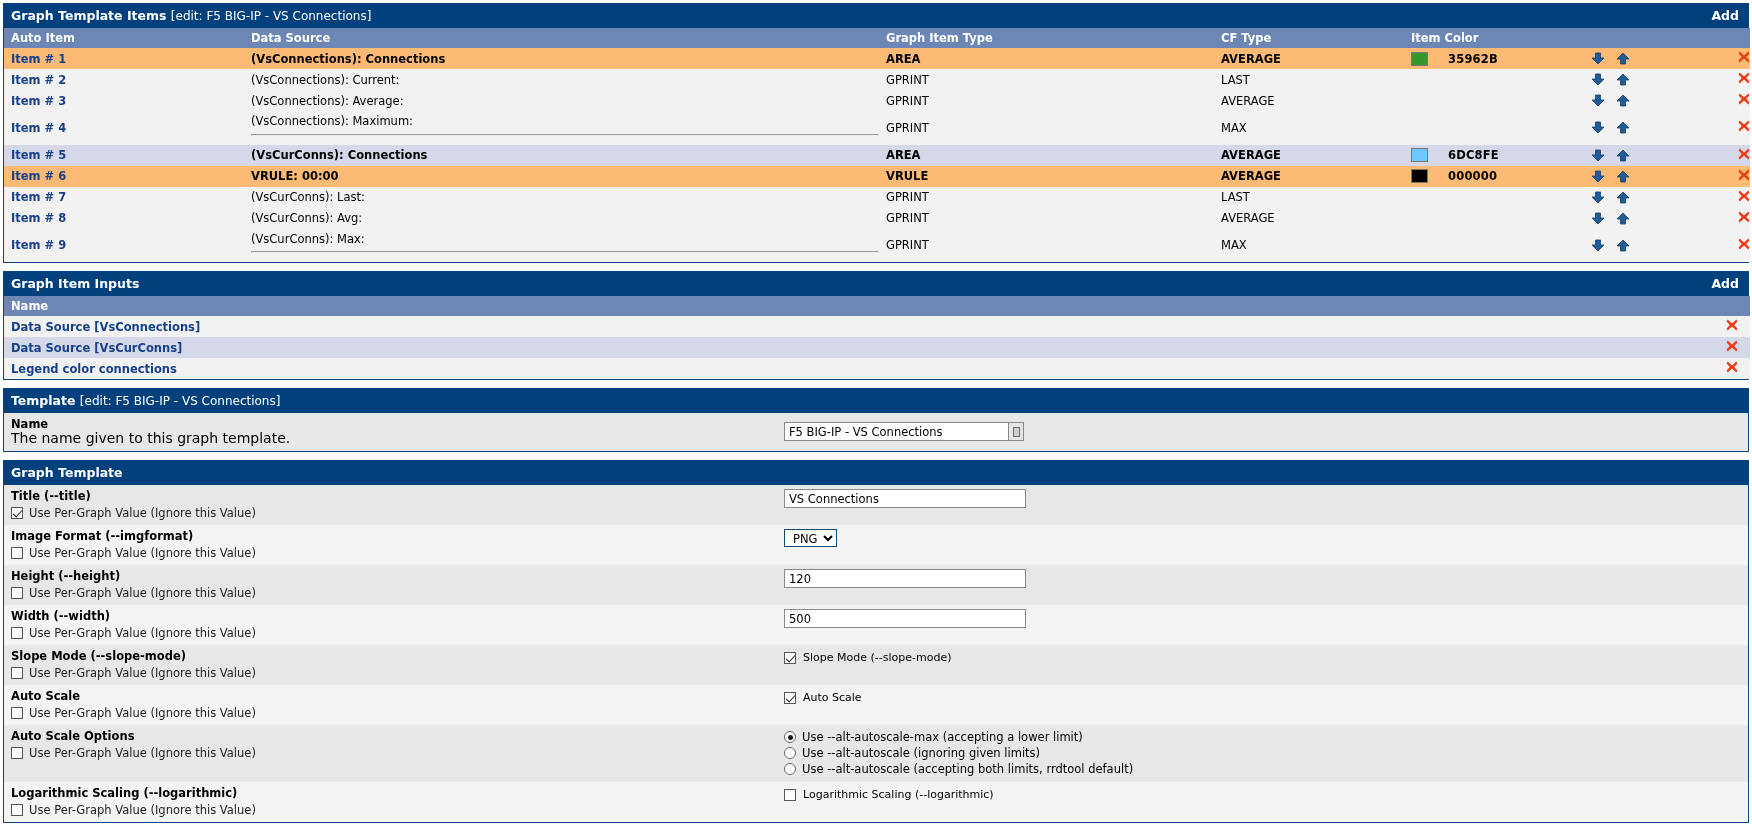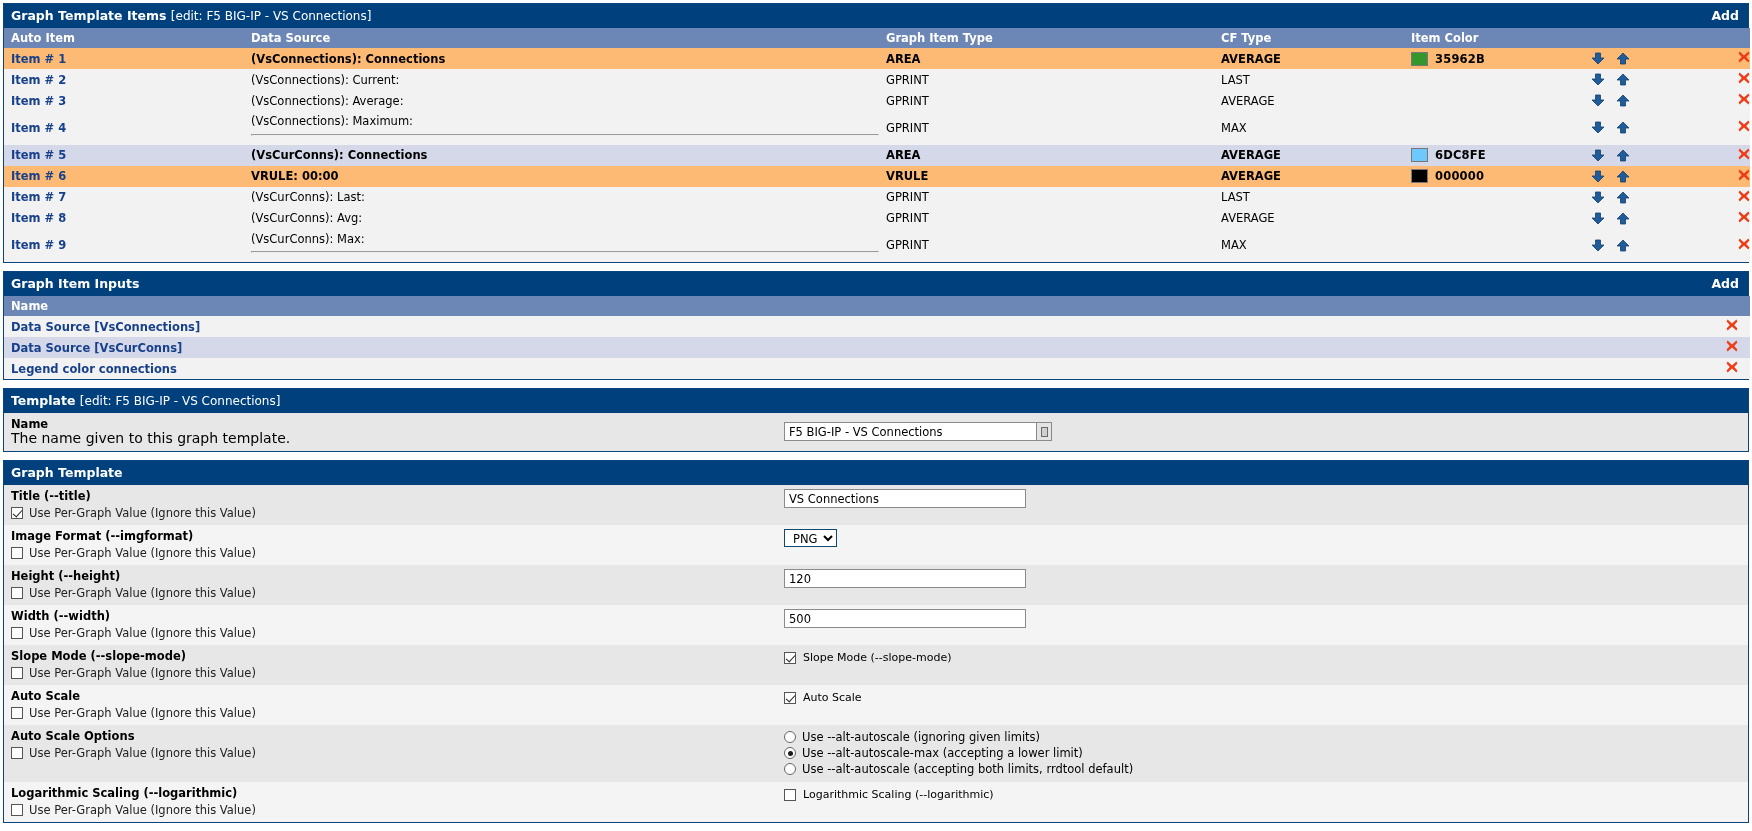--- a/index.html
+++ b/index.html
@@ -69,21 +69,21 @@
   
   col.w-item   { width: 240px; }
   col.w-src    { width: 635px; }
   col.w-type   { width: 335px; }
   col.w-cf     { width: 190px; }
   col.w-color  { width: 180px; }
   col.w-move   { width: 110px; }
   col.w-del    { width: 56px; }
 
   
-  .swatch-wrap { display: flex; align-items: center; gap: 7px; }
+  .swatch-wrap { display: flex; align-items: center; gap: 20px; }
   .swatch {
     display: inline-block;
     width: 17px; height: 14px;
     border: 1px solid #777;
   }
   .hex { font-weight: bold; font-size: 11.5px; letter-spacing: .2px; }
 
   
   .moves { display: flex; gap: 11px; align-items: center; }
   .arrow { width: 14px; height: 13px; display: inline-block; cursor: pointer; }
@@ -140,21 +140,21 @@
   .tin {
     border: 1px solid #8a8a8a;
     background: #ffffff;
     font-family: "DejaVu Sans", "Liberation Sans", sans-serif;
     font-size: 11.5px;
     padding: 2px 4px;
     height: 19px;
     color: #000;
   }
   .w-title { width: 242px; }
-  .w-name  { width: 253px; }
+  .w-name  { width: 225px; }
   .sel {
     border: 1px solid #0c4a6e; background: #fff;
     font-size: 11.5px; padding: 1px 2px 1px 4px; height: 18px;
     font-family: "DejaVu Sans", "Liberation Sans", sans-serif;
   }
   .namewrap { display: flex; align-items: center; }
   .nameicon {
     width: 16px; height: 19px; margin-left: -1px;
     border: 1px solid #8a8a8a; background: #e4e4e4;
     display: flex; align-items: center; justify-content: center;
@@ -539,26 +539,26 @@
         <div class="frow z0">
           <div class="fleft">
             <div class="flabel">Auto Scale Options</div>
             <div class="pgrow">
               <span class="cb"></span>
               <span class="pglabel">Use Per-Graph Value (Ignore this Value)</span>
             </div>
           </div>
           <div class="fright">
             <div class="optrow">
+              <span class="rb checked"></span>
+              <span>Use --alt-autoscale-max (accepting a lower limit)</span>
+            </div>
+            <div class="optrow">
               <span class="rb"></span>
               <span>Use --alt-autoscale (ignoring given limits)</span>
-            </div>
-            <div class="optrow">
-              <span class="rb checked"></span>
-              <span>Use --alt-autoscale-max (accepting a lower limit)</span>
             </div>
             <div class="optrow">
               <span class="rb"></span>
               <span>Use --alt-autoscale (accepting both limits, rrdtool default)</span>
             </div>
           </div>
         </div>
         <div class="frow z1">
           <div class="fleft">
             <div class="flabel">Logarithmic Scaling (--logarithmic)</div>

